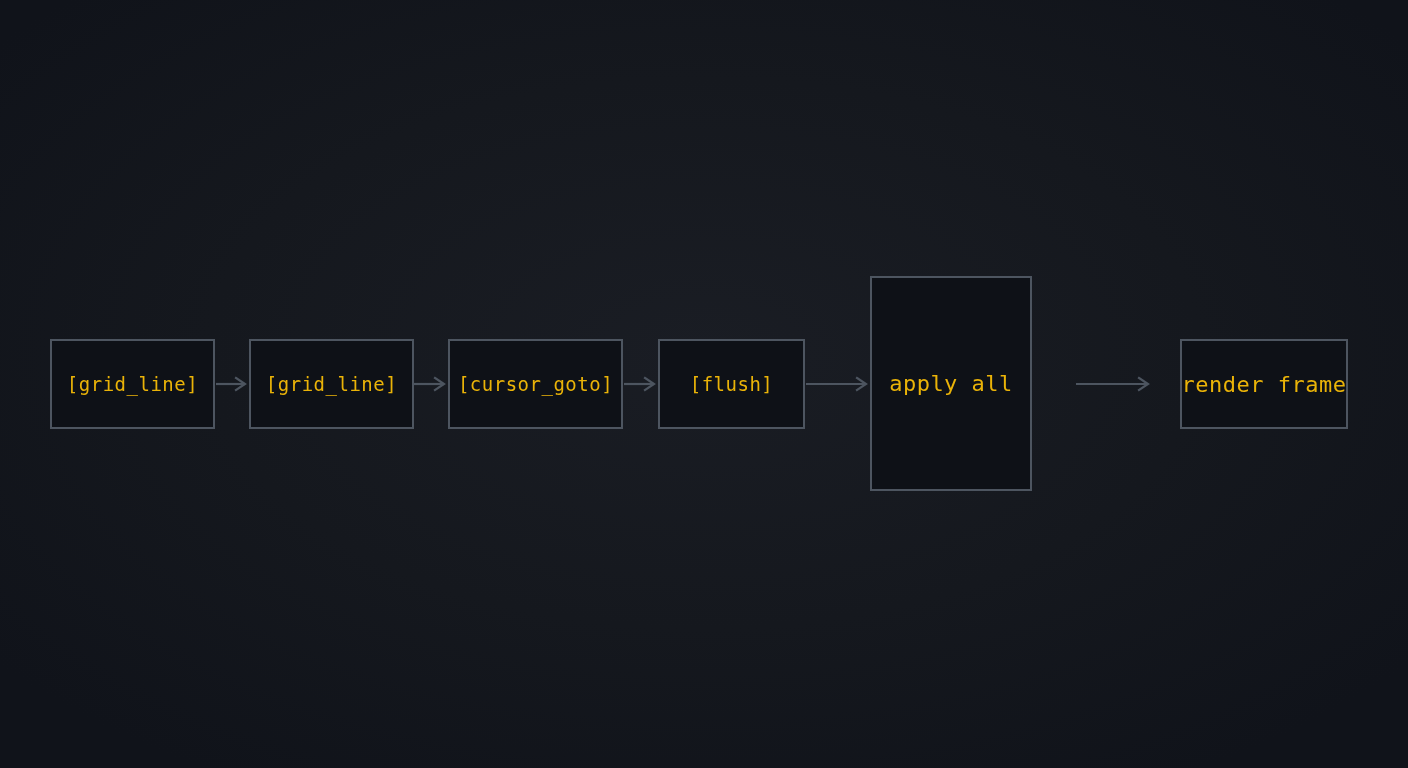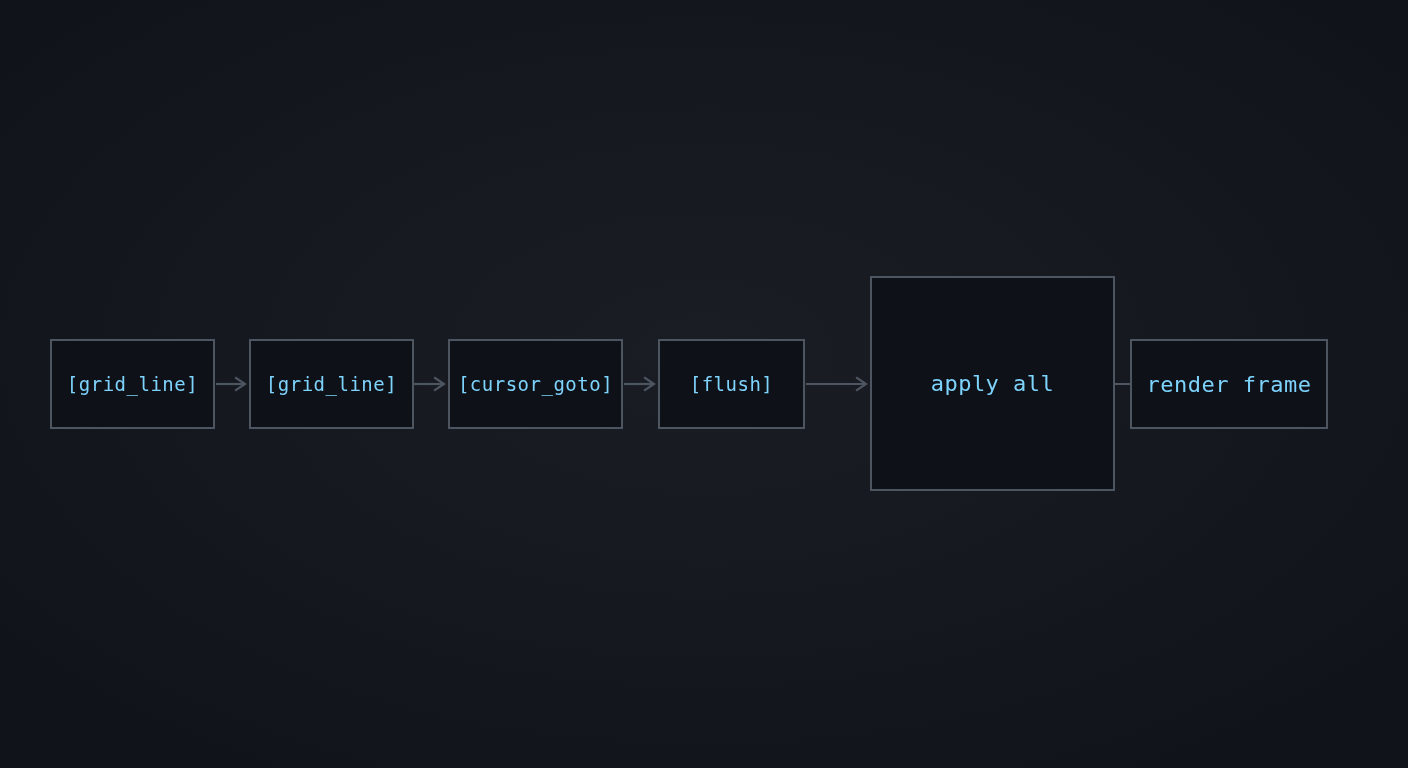--- a/index.html
+++ b/index.html
@@ -25,34 +25,34 @@
     top: 0;
     width: 1408px;
     height: 768px;
     pointer-events: none;
   }
   .node {
     position: absolute;
     box-sizing: border-box;
     border: 2px solid #4d5560;
     background: #0e1117;
-    color: #7dd3fc;
+    color: #eab308;
     display: flex;
     align-items: center;
     justify-content: center;
     font-size: 19px;
     letter-spacing: 0.5px;
     white-space: nowrap;
   }
   .n1 { left: 50px;   top: 339px; width: 165px; height: 90px;  }
   .n2 { left: 249px;  top: 339px; width: 165px; height: 90px;  }
   .n3 { left: 448px;  top: 339px; width: 175px; height: 90px;  }
   .n4 { left: 658px;  top: 339px; width: 147px; height: 90px;  }
-  .n5 { left: 870px;  top: 276px; width: 245px; height: 215px; font-size: 22px; }
-  .n6 { left: 1130px; top: 339px; width: 198px; height: 90px;  font-size: 22px; align-items: center; }
+  .n5 { left: 870px;  top: 276px; width: 162px; height: 215px; font-size: 22px; }
+  .n6 { left: 1180px; top: 339px; width: 168px; height: 90px;  font-size: 22px; align-items: center; }
 </style>
 </head>
 <body>
 
 <div class="canvas">
 
   <svg class="edges" viewBox="0 0 1408 768" xmlns="http://www.w3.org/2000/svg">
     <defs>
       <marker id="openArrow" markerUnits="userSpaceOnUse" markerWidth="16" markerHeight="18" refX="11" refY="8" orient="auto">
         <path d="M2 2 L11 8 L2 14" fill="none" stroke="#4d5560" stroke-width="2.2" stroke-linecap="square"></path>

